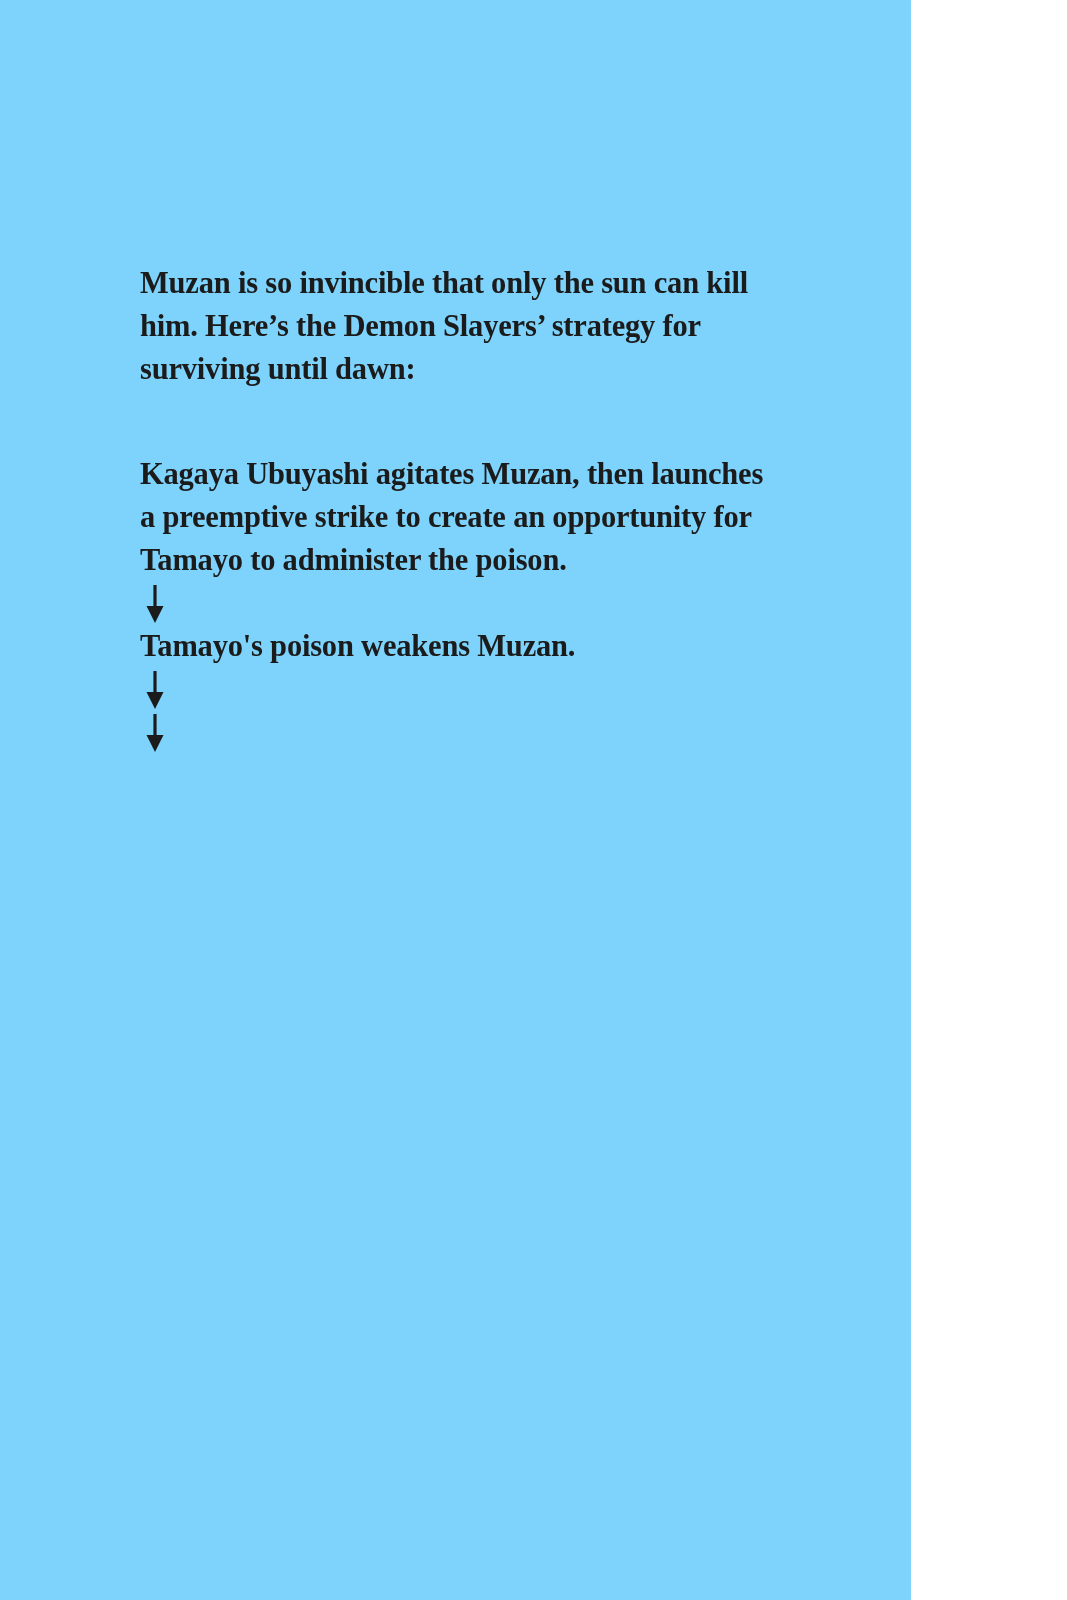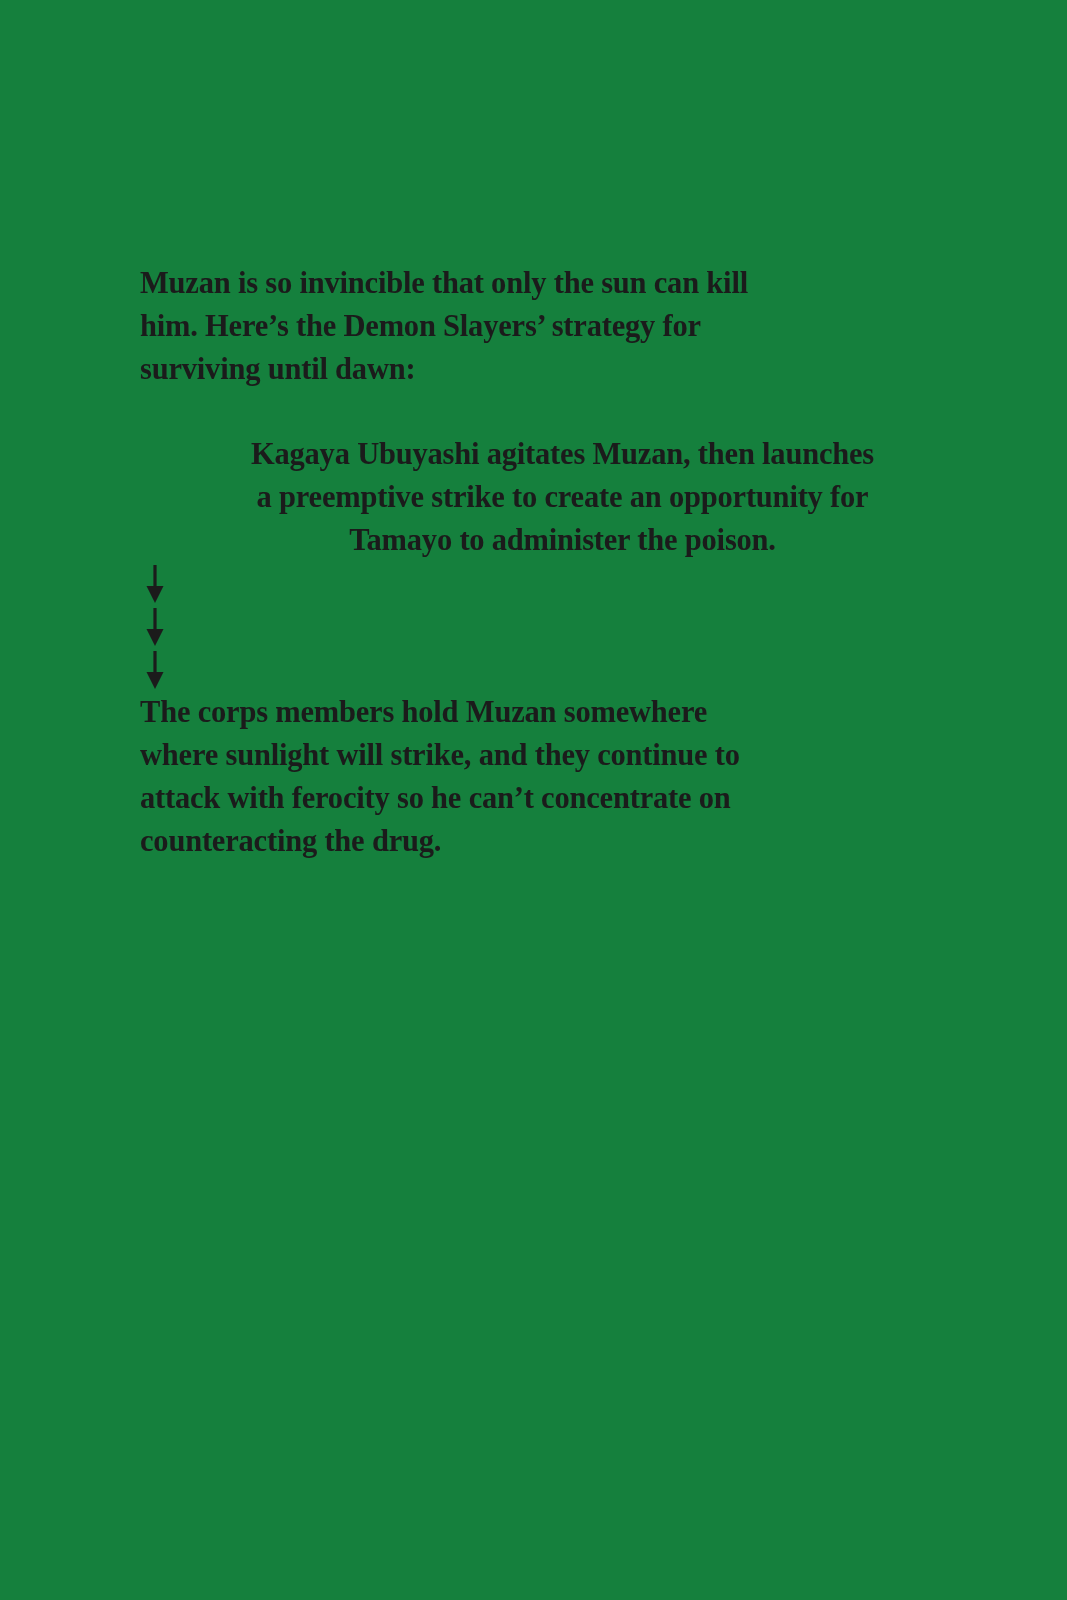--- a/index.html
+++ b/index.html
@@ -7,43 +7,42 @@
     padding: 0;
   }
   body {
     width: 1067px;
     height: 1600px;
     background: #ffffff;
     overflow: hidden;
   }
   .page {
     position: relative;
-    width: 1067px;
+    width: 911px;
     height: 1600px;
-    background: #15803d;
+    background: #7dd3fc;
     font-family: "Liberation Serif", "DejaVu Serif", serif;
     font-weight: 700;
     color: #1b1b1b;
   }
   .text-col {
     position: absolute;
     left: 140px;
     top: 262px;
     width: 845px;
   }
   .para {
     margin: 0;
     font-size: 30.5px;
     line-height: 43px;
     white-space: pre-line;
     letter-spacing: -0.2px;
   }
   .gap-before {
-    margin-top: 42px;
-    text-align: center;
+    margin-top: 62px;
   }
   .arrow-row {
     height: 43px;
     display: flex;
     align-items: center;
     padding-left: 5px;
   }
   .arrow-row svg {
     display: block;
   }
@@ -64,40 +63,37 @@
 
     <div class="arrow-row">
       <span>
         <svg width="20" height="38" viewBox="0 0 20 38">
           <line x1="10" y1="0" x2="10" y2="23" stroke="#1b1b1b" stroke-width="3.2"></line>
           <polygon points="1.5,21 18.5,21 10,38" fill="#1b1b1b"></polygon>
         </svg>
       </span>
     </div>
 
+    <p class="para">Tamayo's poison weakens Muzan.</p>
 
     <div class="arrow-row">
       <span>
         <svg width="20" height="38" viewBox="0 0 20 38">
           <line x1="10" y1="0" x2="10" y2="23" stroke="#1b1b1b" stroke-width="3.2"></line>
           <polygon points="1.5,21 18.5,21 10,38" fill="#1b1b1b"></polygon>
         </svg>
       </span>
     </div>
 
 
     <div class="arrow-row">
       <span>
         <svg width="20" height="38" viewBox="0 0 20 38">
           <line x1="10" y1="0" x2="10" y2="23" stroke="#1b1b1b" stroke-width="3.2"></line>
           <polygon points="1.5,21 18.5,21 10,38" fill="#1b1b1b"></polygon>
         </svg>
       </span>
     </div>
 
-    <p class="para">The corps members hold Muzan somewhere
-where sunlight will strike, and they continue to
-attack with ferocity so he can’t concentrate on
-counteracting the drug.</p>
 
 
   </div>
 </div>
 
 </body></html>

